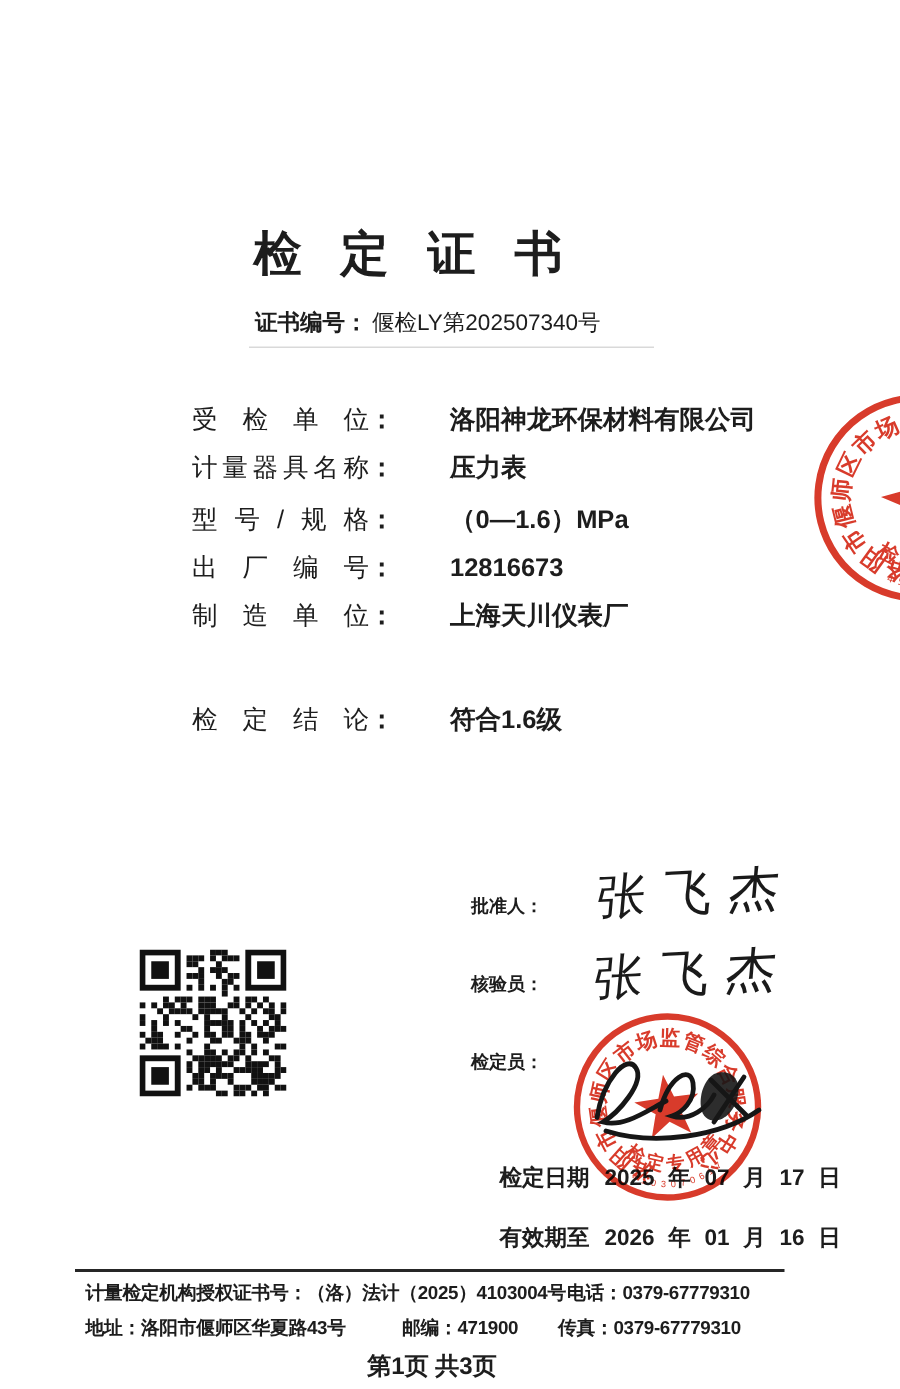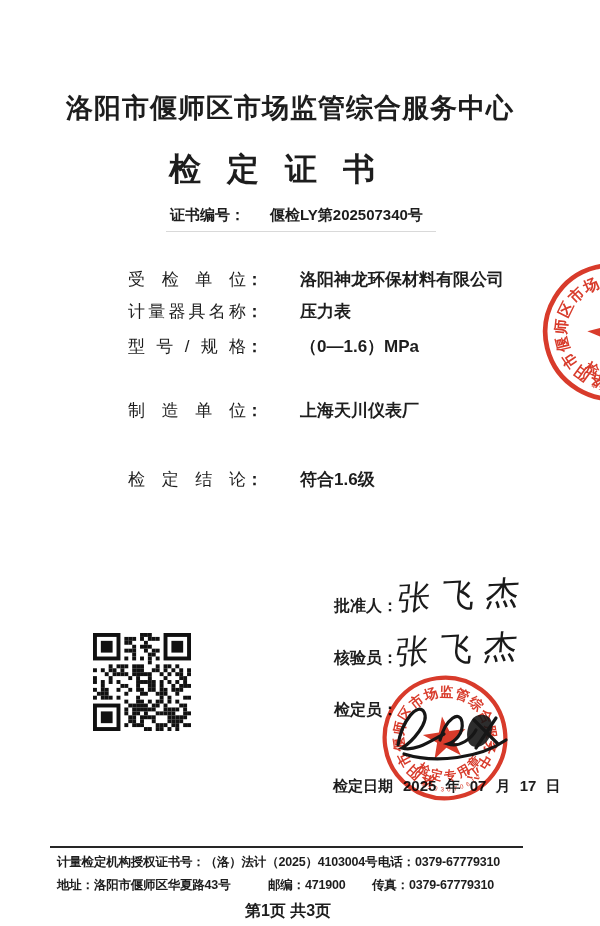--- a/index.html
+++ b/index.html
@@ -15,32 +15,32 @@
   .org-title{
     position:absolute;top:90px;left:0;width:580px;
     text-align:center;font-size:27px;font-weight:700;letter-spacing:1px;margin:0;
   }
   .doc-title{
     position:absolute;top:148px;left:0;width:544px;
     text-align:center;font-size:32px;font-weight:700;
     letter-spacing:26px;text-indent:26px;margin:0;
   }
   .cert-no-row{position:absolute;top:206px;left:170px;font-size:15px;font-weight:700;}
-  .cert-no-row .cert-value{font-weight:700;margin-left:25px;}
+  .cert-no-row .cert-value{font-weight:400;margin-left:3px;}
   .cert-underline{position:absolute;top:231px;left:166px;width:270px;border-bottom:1px solid #c9c9c9;opacity:.7;}
 
   .field-row{position:absolute;left:88px;font-size:17px;line-height:1;white-space:nowrap;}
   .flabel{display:inline-block;width:118px;text-align:justify;text-align-last:justify;font-weight:400;vertical-align:top;margin-left:40px;}
   .colon{font-weight:700;}
   .fvalue{font-weight:600;margin-left:37px;}
 
   .qr{position:absolute;left:93px;top:633px;width:98px;height:98px;background:#fff;}
   .qr svg{display:block;}
 
-  .sig-row{position:absolute;left:334px;font-size:16px;font-weight:700;line-height:1;}
+  .sig-row{position:absolute;left:314px;font-size:12px;font-weight:700;line-height:1;}
   .handwriting{
     position:absolute;font-size:33px;font-weight:500;color:#1a1a1a;
     letter-spacing:11px;transform:skewX(-8deg) rotate(-3deg);line-height:1;z-index:2;
   }
 
   .date-row{position:absolute;left:333px;font-size:15px;font-weight:700;line-height:1;white-space:nowrap;}
   .dvalue{margin-left:10px;word-spacing:5px;}
 
   .seal{position:absolute;mix-blend-mode:multiply;opacity:.95;z-index:5;pointer-events:none;}
   .seal svg{display:block;width:100%;height:100%;}
@@ -56,36 +56,38 @@
   .footer-sep{position:absolute;top:846px;left:50px;width:473px;height:2px;background:#262626;}
   .footer-line{position:absolute;left:0;width:600px;font-size:12.5px;font-weight:700;line-height:1;letter-spacing:-0.2px;white-space:nowrap;}
   .footer-line .fgroup{position:absolute;top:0;}
   .page-info{position:absolute;top:901px;left:0;width:576px;text-align:center;font-size:16px;font-weight:600;}
 </style>
 </head>
 <body>
 
 <div class="page">
 
-  <h1 class="org-title">洛阳市偃师区市场监管综合服务中心</h1>
   <h2 class="doc-title">检定证书</h2>
 
   <div class="cert-no-row">
     <span>证书编号</span><span class="colon">：</span><span class="cert-value">偃检LY第202507340号</span>
   </div>
   <div class="cert-underline"></div>
 
   <div class="field-row" style="top:271px">
     <span class="flabel">受检单位</span><span class="colon">：</span><span class="fvalue">洛阳神龙环保材料有限公司</span>
   </div>
   <div class="field-row" style="top:303px">
     <span class="flabel">计量器具名称</span><span class="colon">：</span><span class="fvalue">压力表</span>
   </div>
   <div class="field-row" style="top:338px">
     <span class="flabel">型号/规格</span><span class="colon">：</span><span class="fvalue">（0—1.6）MPa</span>
+  </div>
+  <div class="field-row" style="top:370px">
+    <span class="flabel">出厂编号</span><span class="colon">：</span><span class="fvalue">12816673</span>
   </div>
   <div class="field-row" style="top:402px">
     <span class="flabel">制造单位</span><span class="colon">：</span><span class="fvalue">上海天川仪表厂</span>
   </div>
   <div class="field-row" style="top:471px">
     <span class="flabel">检定结论</span><span class="colon">：</span><span class="fvalue">符合1.6级</span>
   </div>
 
   <div class="qr" id="qr">
       <svg viewBox="0 0 95 95" width="98" height="98">
@@ -412,20 +414,23 @@
       <path d="M52,50 C58,28 72,20 74,32 C76,44 66,52 60,54 C72,58 84,48 88,40"></path>
       <path d="M86,30 L110,54 M108,28 L88,58"></path>
       <path d="M16,64 C48,74 92,68 118,50"></path>
     </g>
     <path d="M88,26 c10,-4 18,2 16,14 c-2,12 -12,20 -20,16 c-8,-4 -6,-24 4,-30 z" fill="#161616" opacity="0.9"></path>
   </svg>
 
   <div class="date-row" style="top:778px">
     <span>检定日期</span><span class="dvalue">2025 年 07 月 17 日</span>
   </div>
+  <div class="date-row" style="top:818px">
+    <span>有效期至</span><span class="dvalue">2026 年 01 月 16 日</span>
+  </div>
 
   <div class="footer-sep"></div>
 
   <div class="footer-line" style="top:856px">
     <span class="fgroup" style="left:57px">
       <span>计量检定机构授权证书号</span><span class="colon">：</span><span>（洛）法计（2025）4103004号</span>
     </span>
     <span class="fgroup" style="left:378px">
       <span>电话</span><span class="colon">：</span><span>0379-67779310</span>
     </span>

